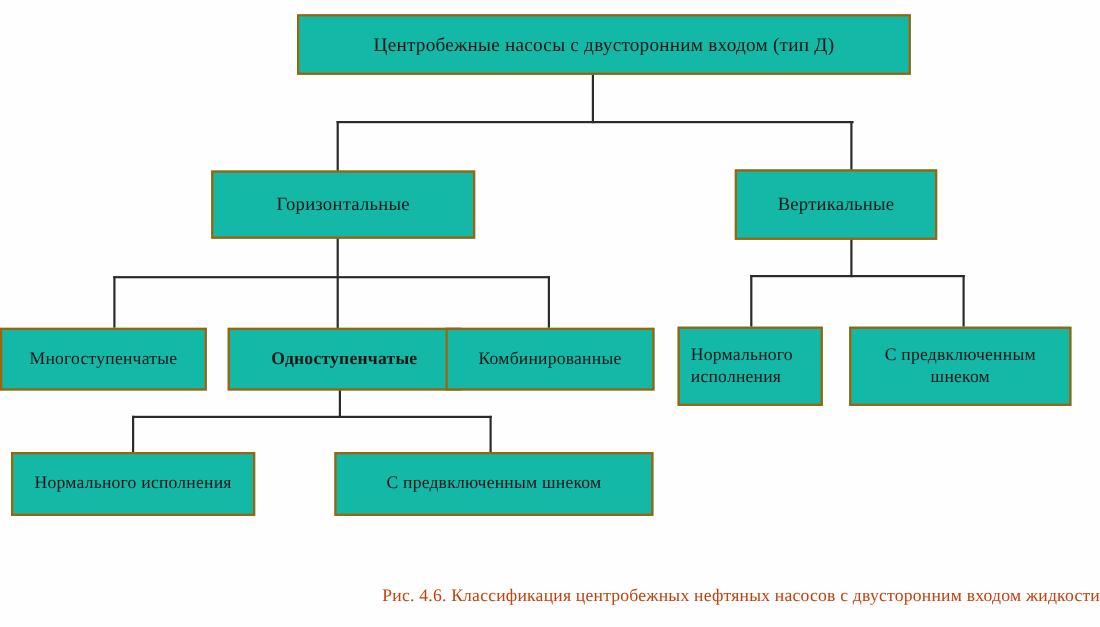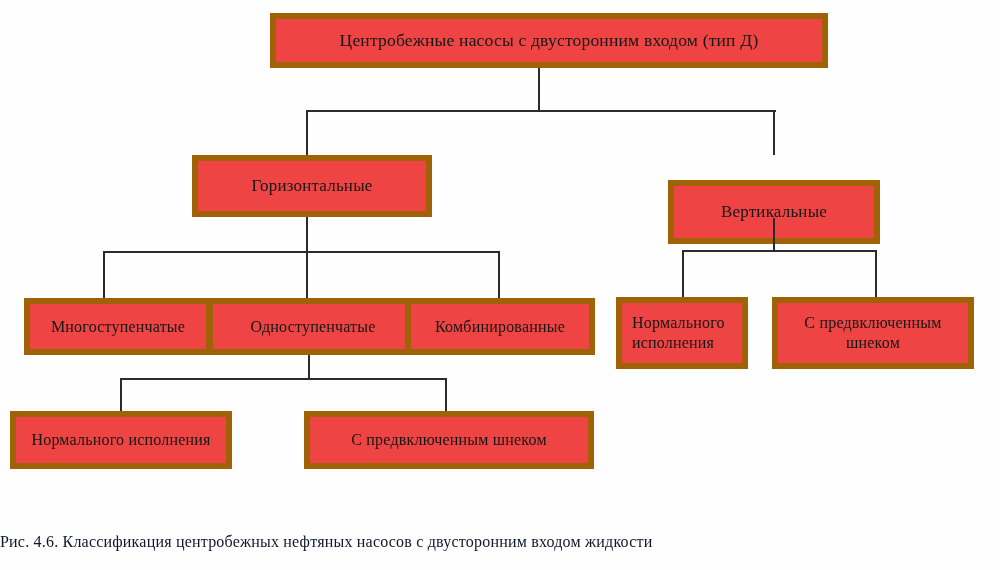--- a/index.html
+++ b/index.html
@@ -12,22 +12,22 @@
     width: 1000px;
     height: 570px;
     background: #fefefe;
     font-family: "Liberation Serif", "DejaVu Serif", serif;
     color: #161616;
     overflow: hidden;
   }
   .node {
     position: absolute;
     box-sizing: border-box;
-    border: 6px solid #a16207;
-    background: #ef4444;
+    border: 2px solid #a16207;
+    background: #14b8a6;
     display: flex;
     align-items: center;
     justify-content: center;
     text-align: center;
     font-size: 16px;
     line-height: 1.25;
     padding: 2px 6px;
     letter-spacing: 0.2px;
   }
   .node.root {
@@ -45,50 +45,50 @@
     position: absolute;
     background: #2b2b2b;
   }
   .vline { width: 2px; }
   .hline { height: 2px; }
   .caption {
     position: absolute;
     left: 0;
     top: 533px;
     width: 100%;
-    text-align: left;
+    text-align: right;
     font-size: 16px;
     letter-spacing: 0.2px;
-    color: #0f172a;
+    color: #c2410c;
   }
 </style>
 </head>
 <body>
 
 <div class="canvas">
 
   <div class="node root" style="left:270px; top:13px; width:558px; height:55px;">Центробежные насосы с двусторонним входом  (тип Д)</div>
 
   <div class="vline" style="left:538px; top:68px; height:44px;"></div>
   <div class="hline" style="left:306px; top:110px; width:470px;"></div>
   <div class="vline" style="left:306px; top:110px; height:46px;"></div>
   <div class="vline" style="left:773px; top:110px; height:45px;"></div>
 
   <div class="node lvl2" style="left:192px; top:155px; width:240px; height:62px;text-align:right;">Горизонтальные</div>
 
-  <div class="node lvl2" style="left:668px; top:154px; width:212px; height:64px;margin-top:26px;">Вертикальные</div>
+  <div class="node lvl2" style="left:668px; top:154px; width:184px; height:64px;">Вертикальные</div>
 
   <div class="vline" style="left:306px; top:217px; height:82px;"></div>
   <div class="hline" style="left:103px; top:251px; width:397px;"></div>
   <div class="vline" style="left:103px; top:251px; height:47px;"></div>
   <div class="vline" style="left:498px; top:251px; height:47px;"></div>
 
-  <div class="node" style="left:24px; top:298px; width:188px; height:57px;">Многоступенчатые</div>
+  <div class="node" style="left:0; top:298px; width:188px; height:57px;">Многоступенчатые</div>
 
-  <div class="node" style="left:207px; top:298px; width:212px; height:57px;">Одноступенчатые</div>
+  <div class="node" style="left:207px; top:298px; width:212px; height:57px;font-weight:bold;">Одноступенчатые</div>
 
   <div class="node" style="left:405px; top:298px; width:190px; height:57px;text-align:center;">Комбинированные</div>
 
   <div class="vline" style="left:773px; top:218px; height:34px;"></div>
   <div class="hline" style="left:682px; top:250px; width:195px;"></div>
   <div class="vline" style="left:682px; top:250px; height:47px;"></div>
   <div class="vline" style="left:875px; top:250px; height:47px;"></div>
 
   <div class="node left-text" style="left:616px; top:297px; width:132px; height:72px;">Нормального исполнения</div>
 

